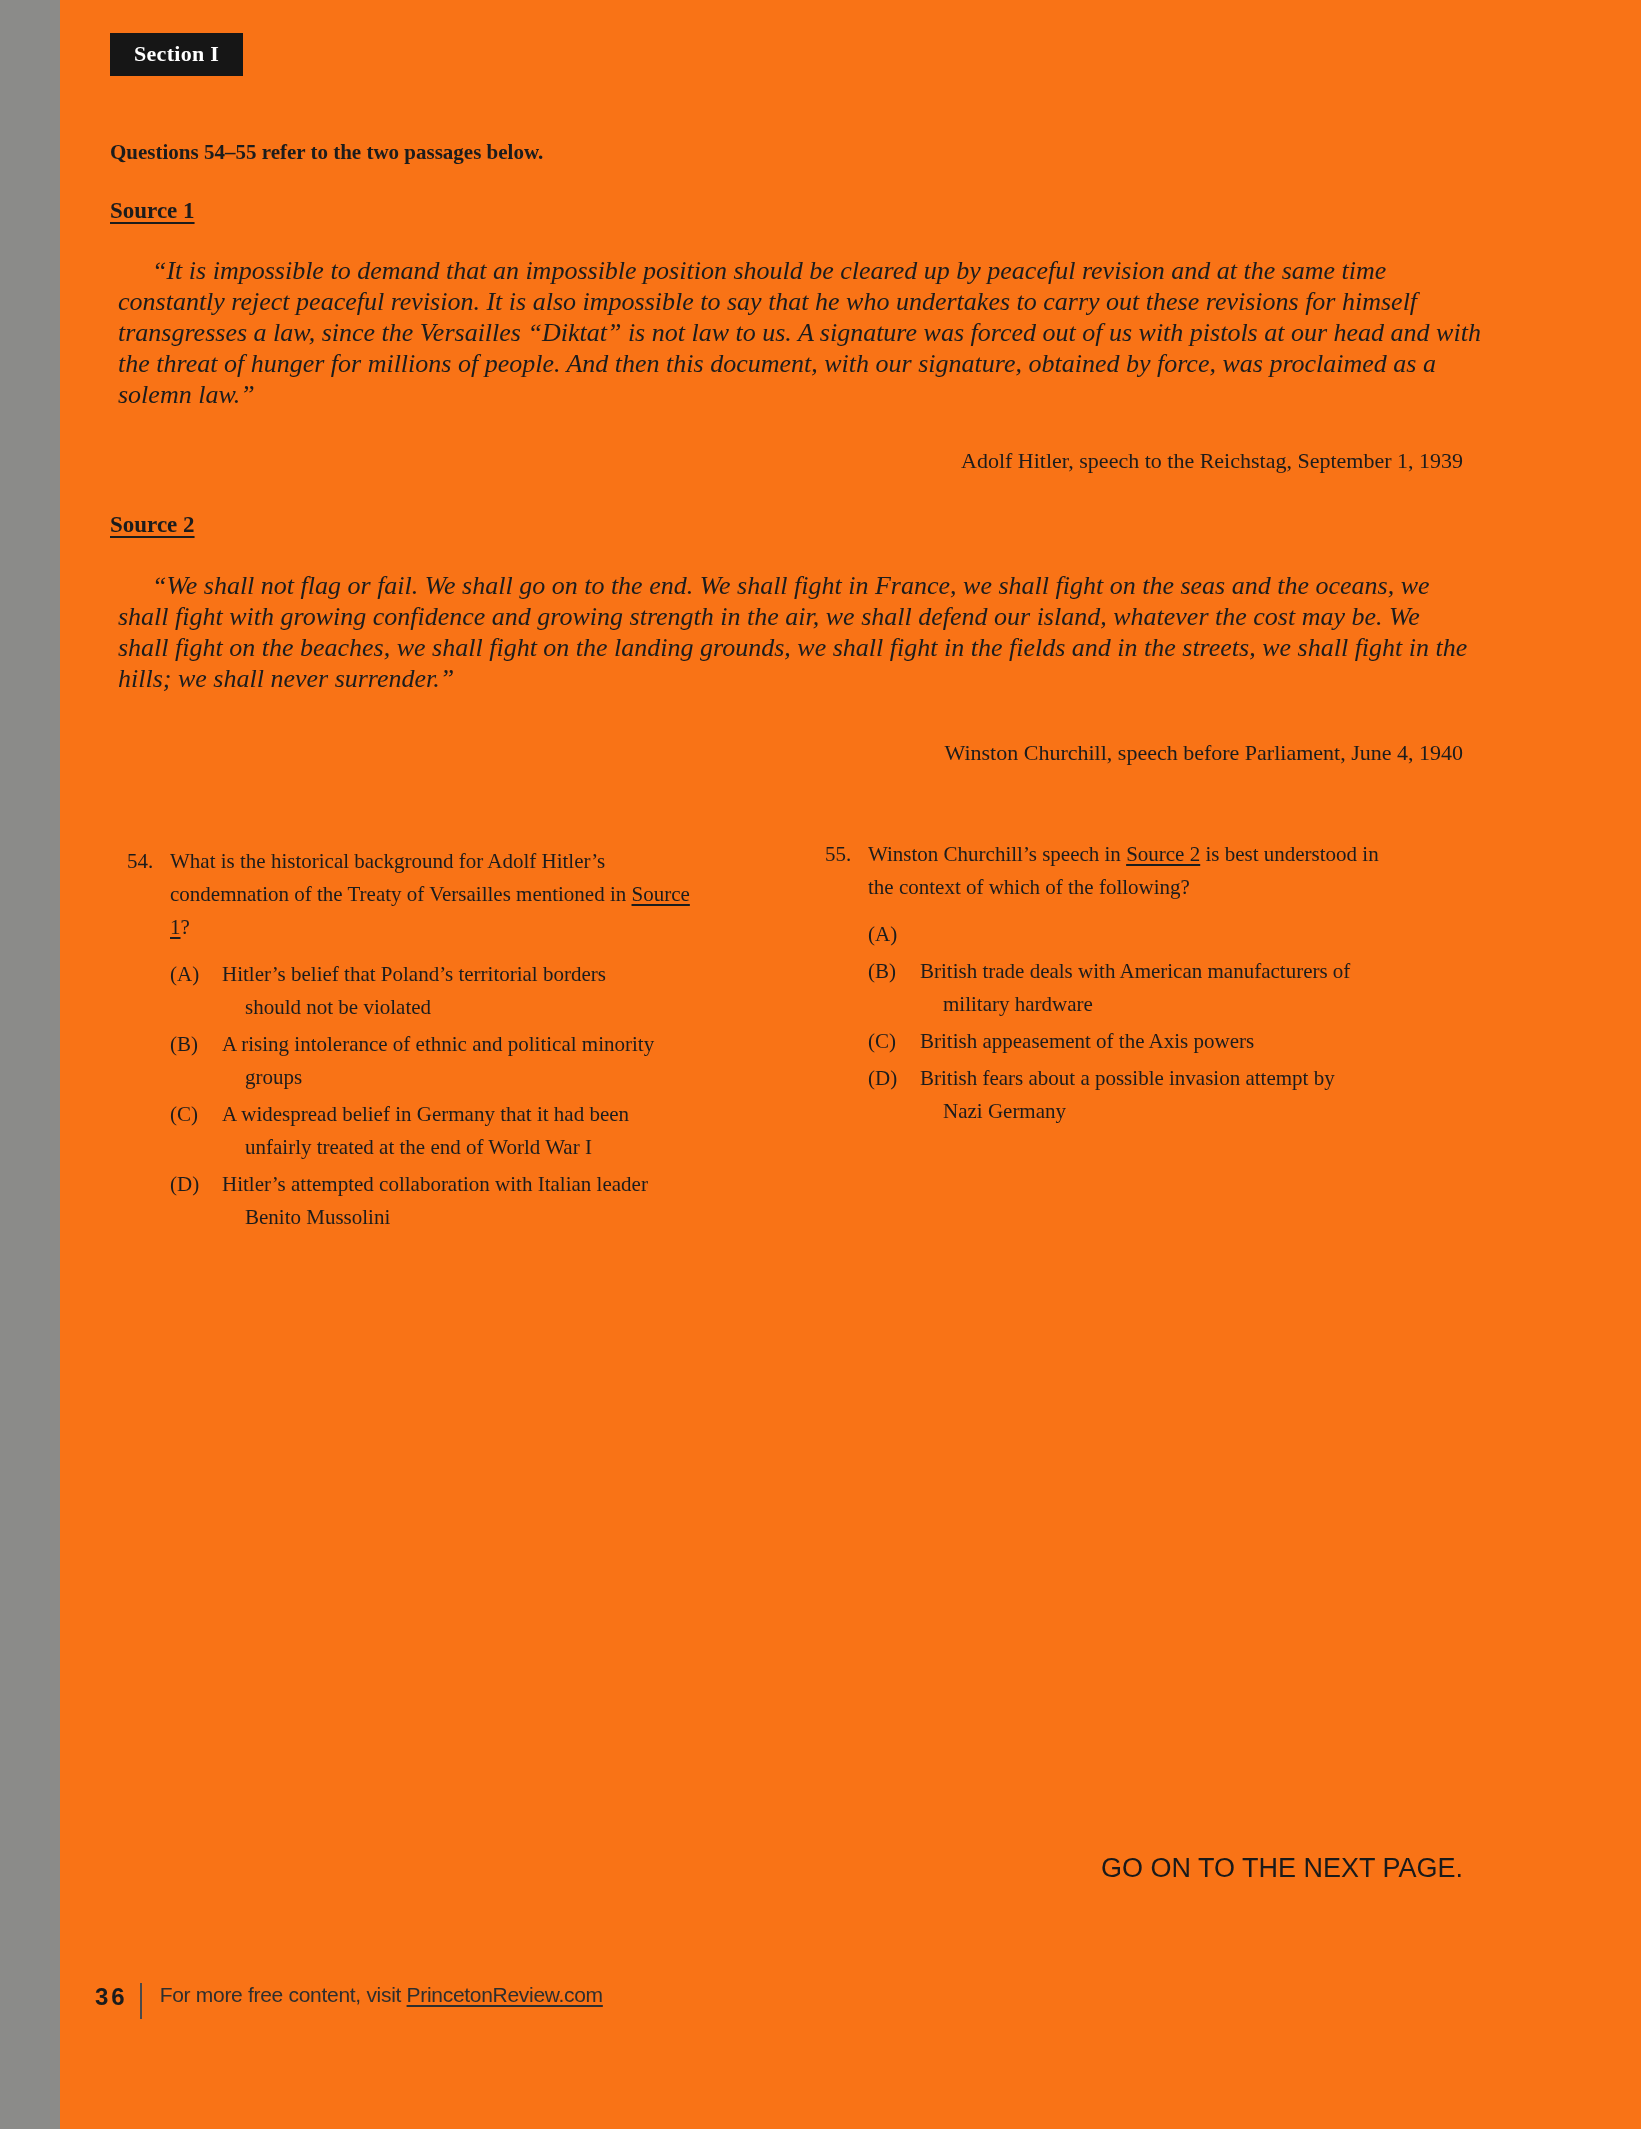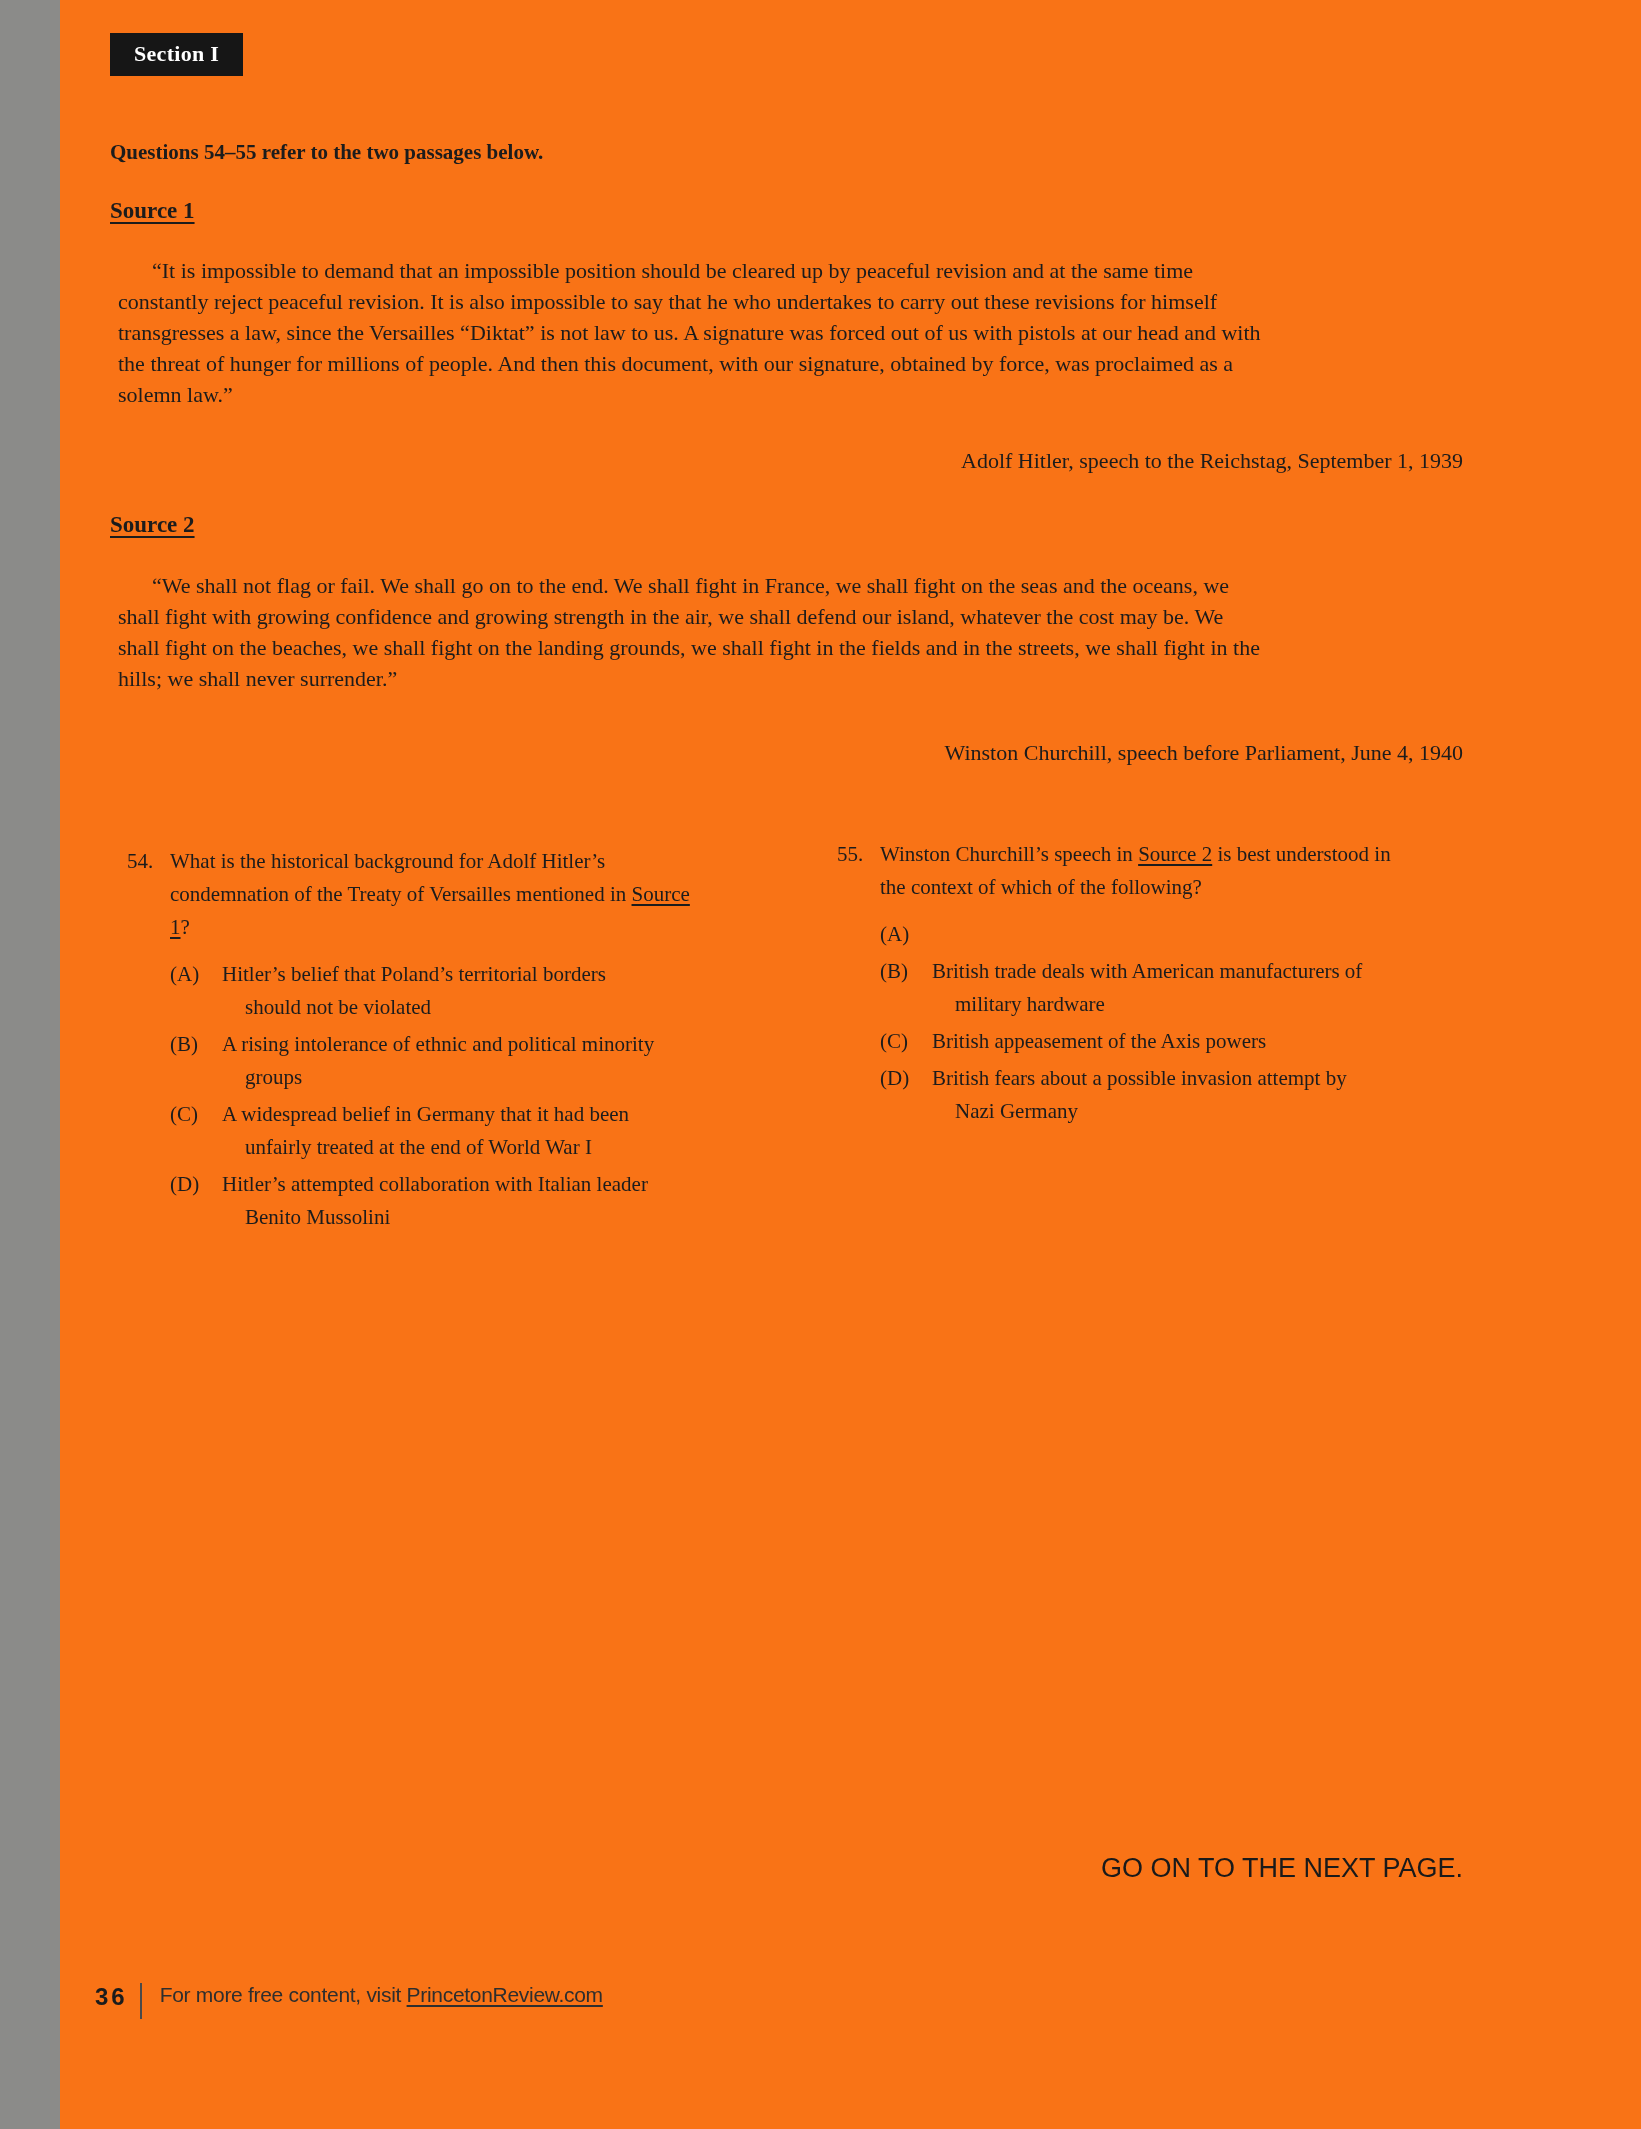--- a/index.html
+++ b/index.html
@@ -43,42 +43,42 @@
     text-decoration: underline;
     text-decoration-thickness: 2px;
     text-underline-offset: 4px;
   }
   .source1-label { top: 198px; }
   .source2-label { top: 512px; }
   .passage {
     position: absolute;
     left: 118px;
     width: 1410px;
-    font-size: 22px;
+    font-size: 26px;
     line-height: 31px;
     text-indent: 34px;
     margin: 0;
+    font-style: italic;
   }
   .passage1 { top: 255px; }
   .passage2 { top: 570px; }
   .attribution {
     position: absolute;
     right: 178px;
     font-size: 22px;
     text-align: left;
     white-space: nowrap;
   }
   .attr1 { top: 448px; }
   .attr2 { top: 740px; }
   .questions {
     position: absolute;
     left: 127px; top: 845px;
     display: flex;
     align-items: flex-start;
-    gap: 12px;
   }
   .question { display: flex; font-size: 21px; line-height: 33px; }
   .question-54 { width: 573px; margin-right: 125px; }
   .question-55 { margin-top: -7px; }
   .qnum { flex: 0 0 43px; }
   .qbody { flex: 1 1 auto; }
   .stem-54 { width: 530px; }
   .stem-55 { width: 515px; }
   .stem-link {
     text-decoration: underline;

